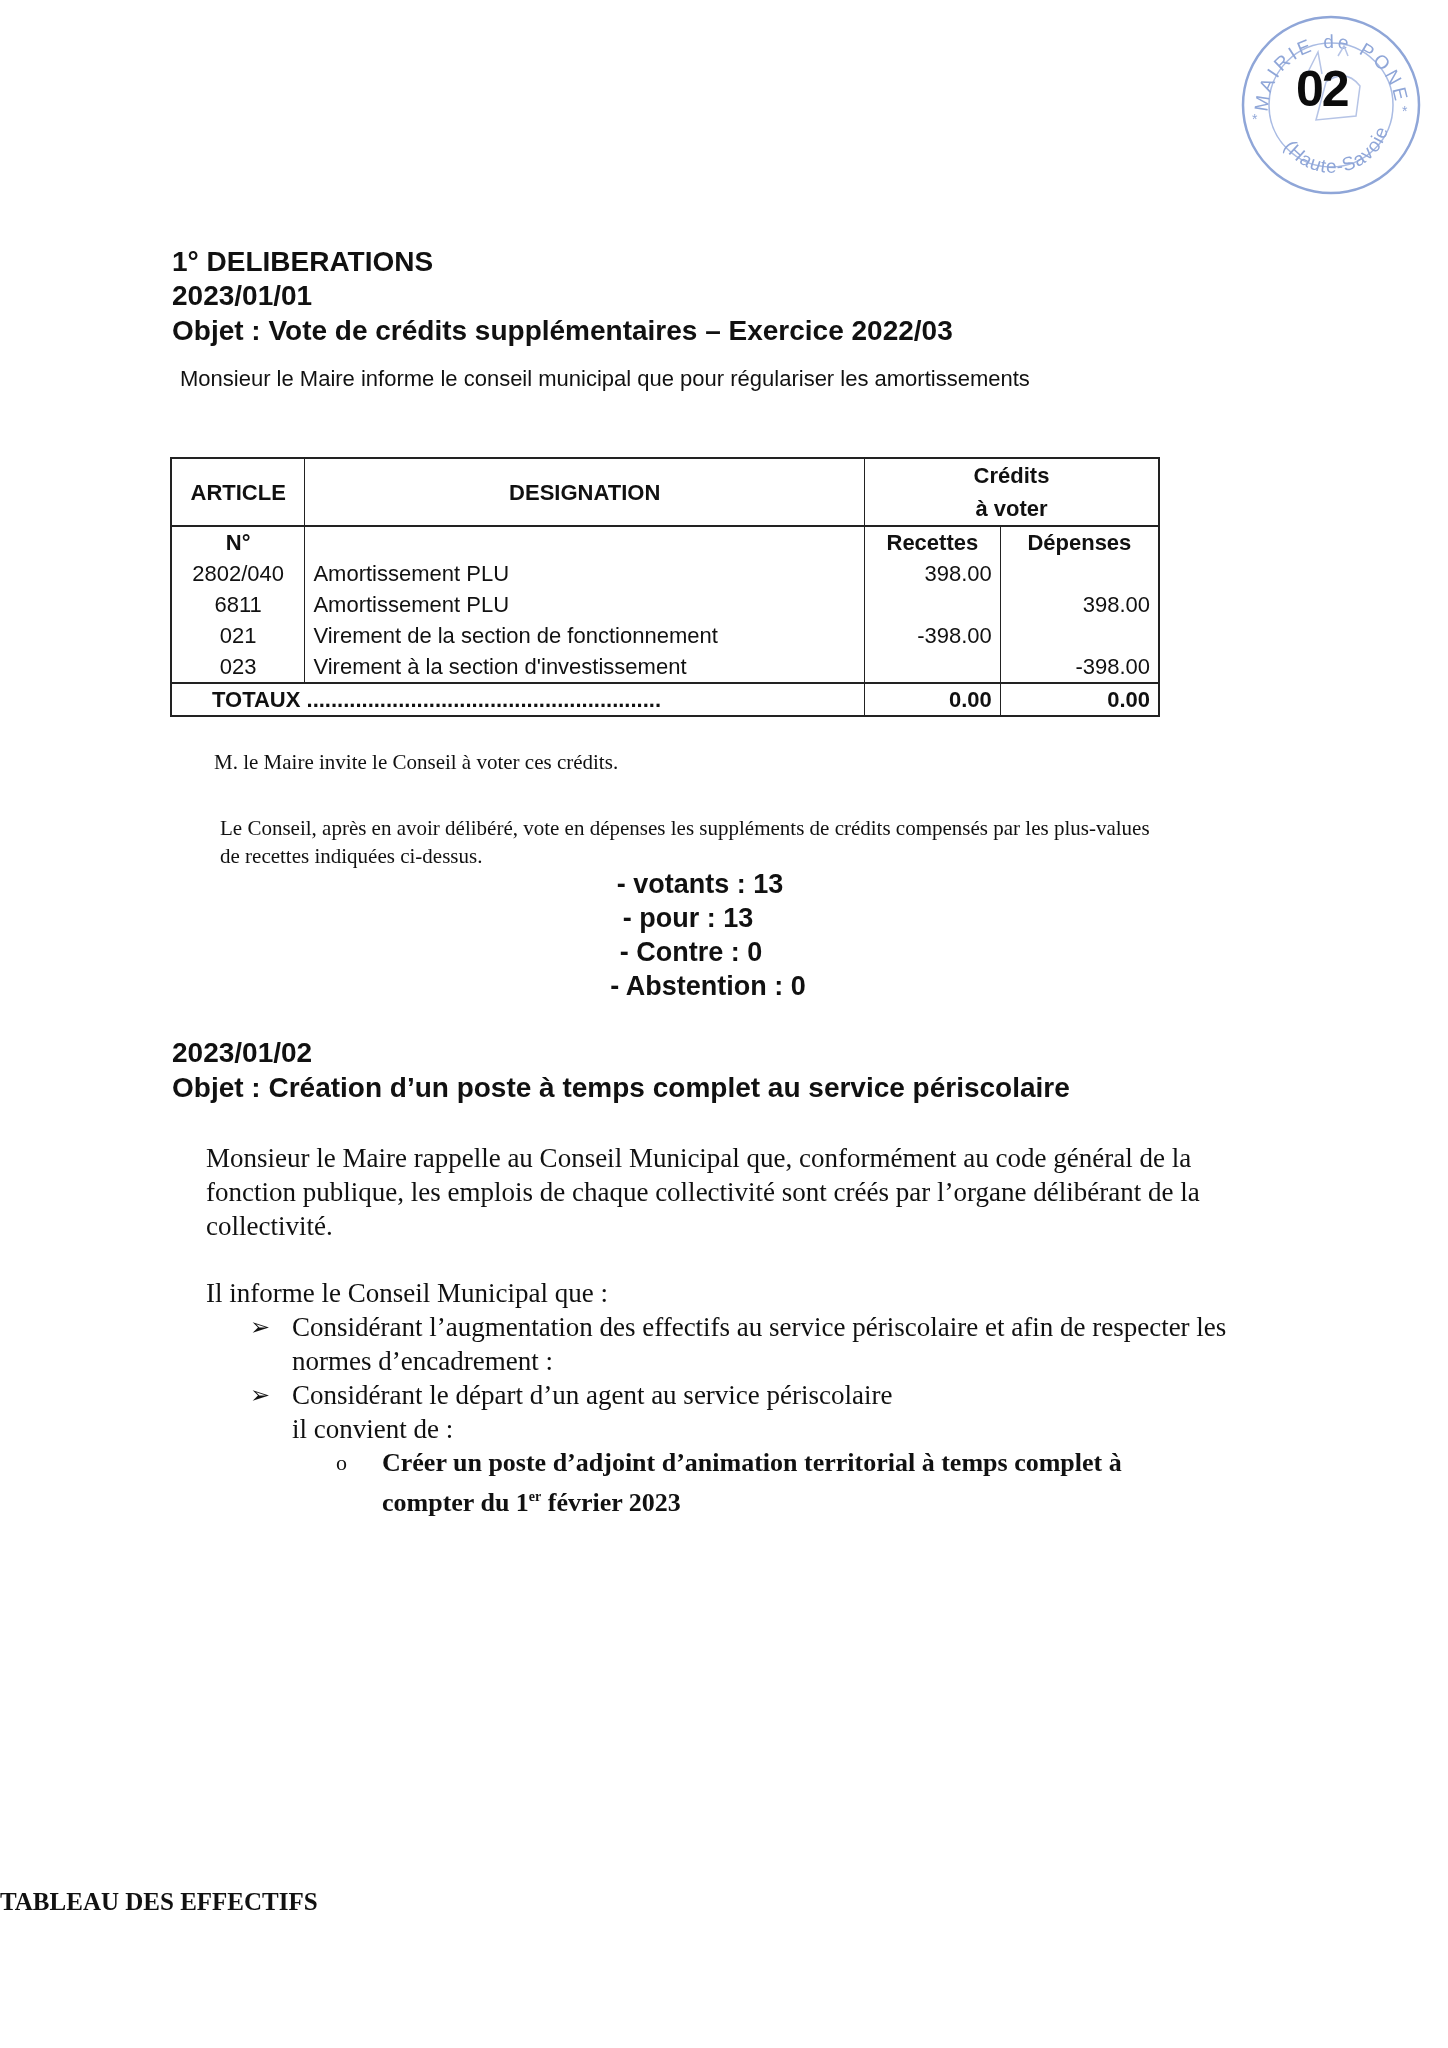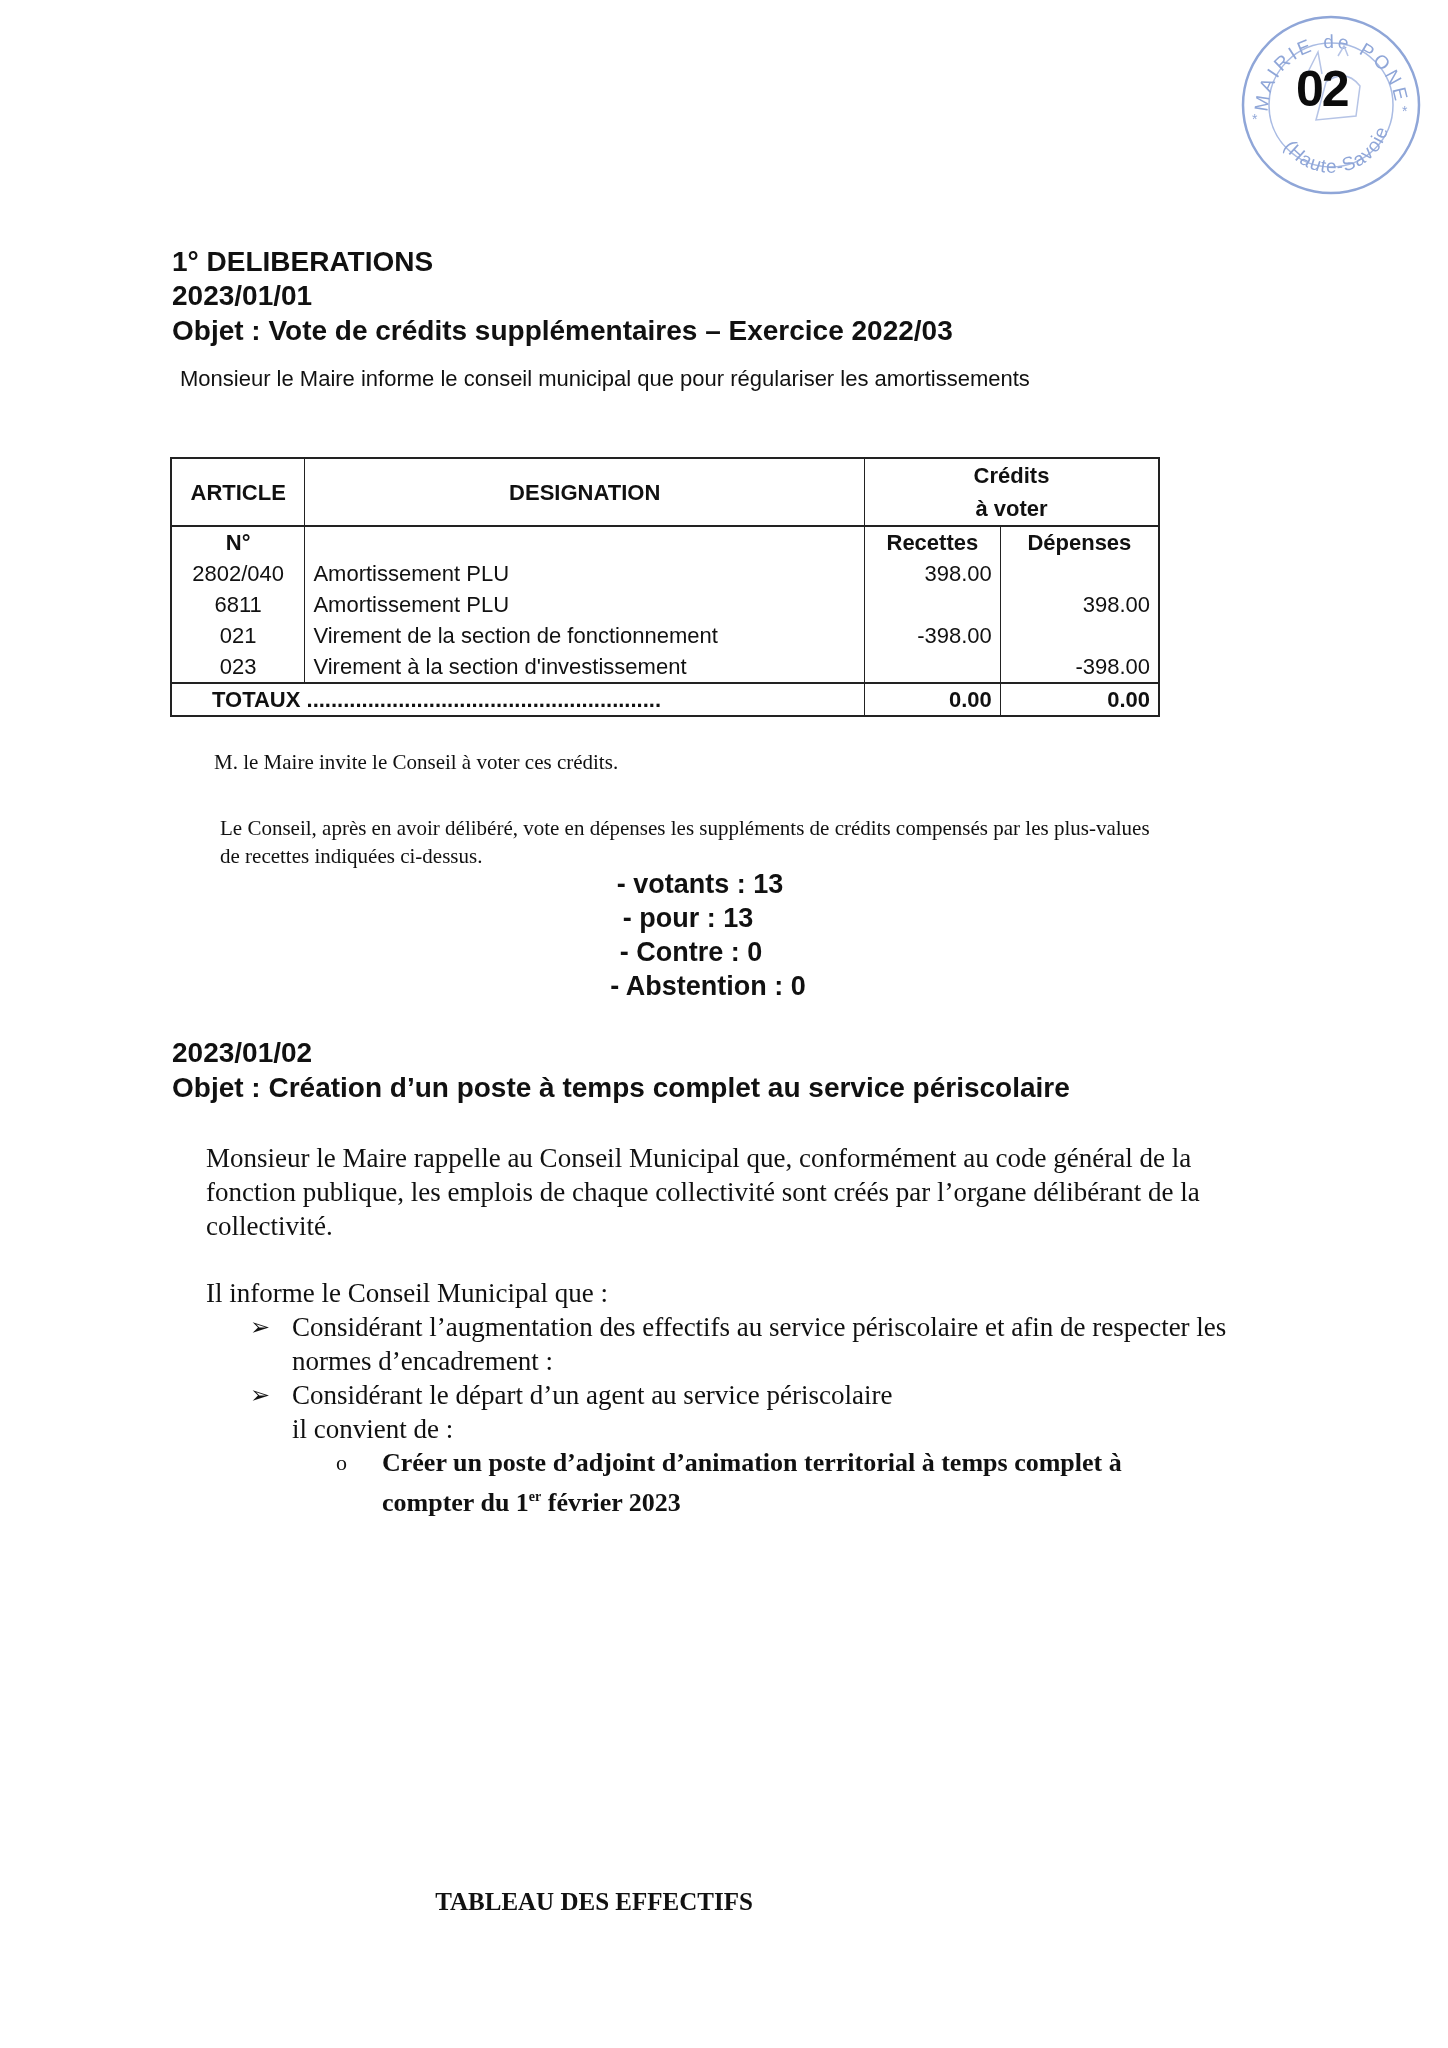--- a/index.html
+++ b/index.html
@@ -23,21 +23,21 @@
   .br { border-right:2.5px solid #222; }
   .bt { border-top:2.5px solid #222; }
   .bb { border-bottom:2.5px solid #222; }
   .c { text-align:center; }
   .r { text-align:right; }
   .b { font-weight:bold; }
   .hdr td { height:33px; }
 
   .votes { left:0; width:1388px; text-align:center; font-family:"Liberation Sans", sans-serif; font-weight:bold; font-size:27px; line-height:34px; }
   .bullet { font-size:24px; }
-  .title-serif { font-family:"Liberation Serif", serif; font-weight:bold; font-size:25px; left:0; width:1188px; text-align:center; }
+  .title-serif { font-family:"Liberation Serif", serif; font-weight:bold; font-size:25px; left:0; width:1188px; text-align:left; }
   sup { font-size:14px; }
 </style>
 </head>
 <body>
 
 <div class="abs stamp">
   <svg width="186" height="186" viewBox="0 0 186 186">
     <defs>
       <path id="arcTop" d="M 30 100 A 64 64 0 0 1 158 100"></path>
       <path id="arcBot" d="M 38 118 A 58 58 0 0 0 150 118"></path>

